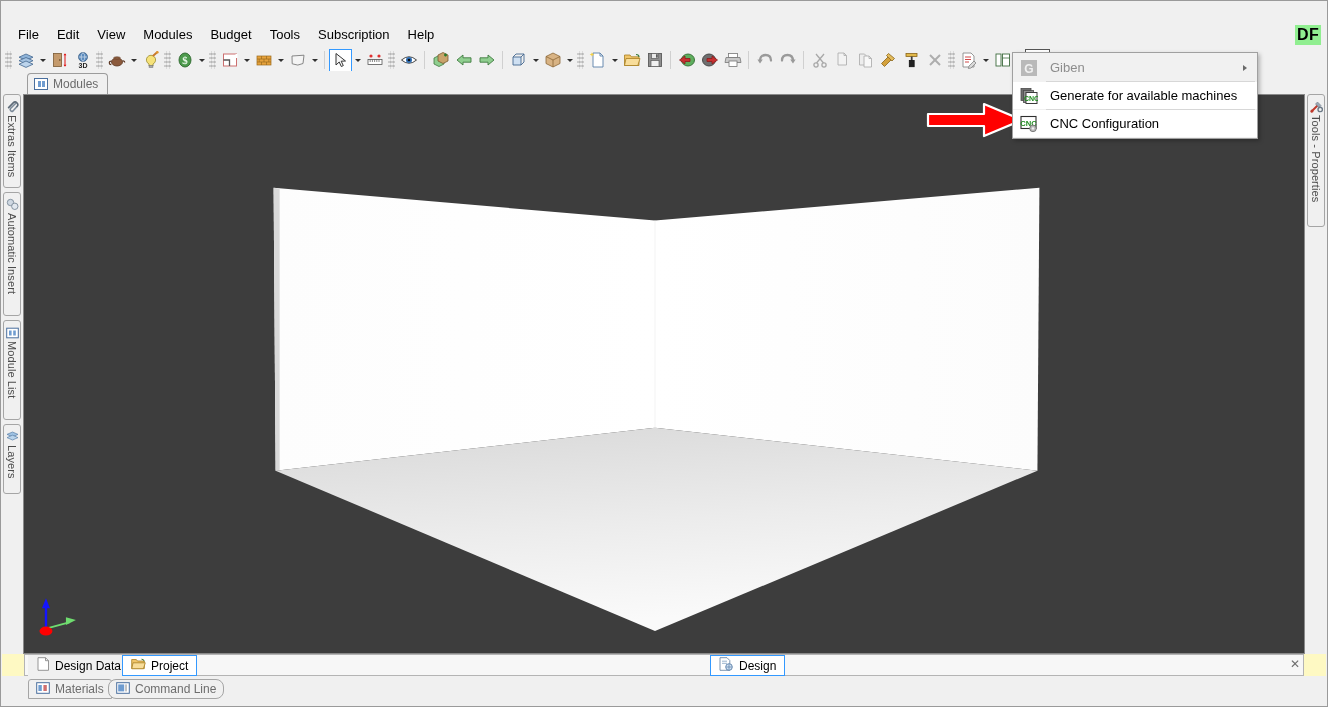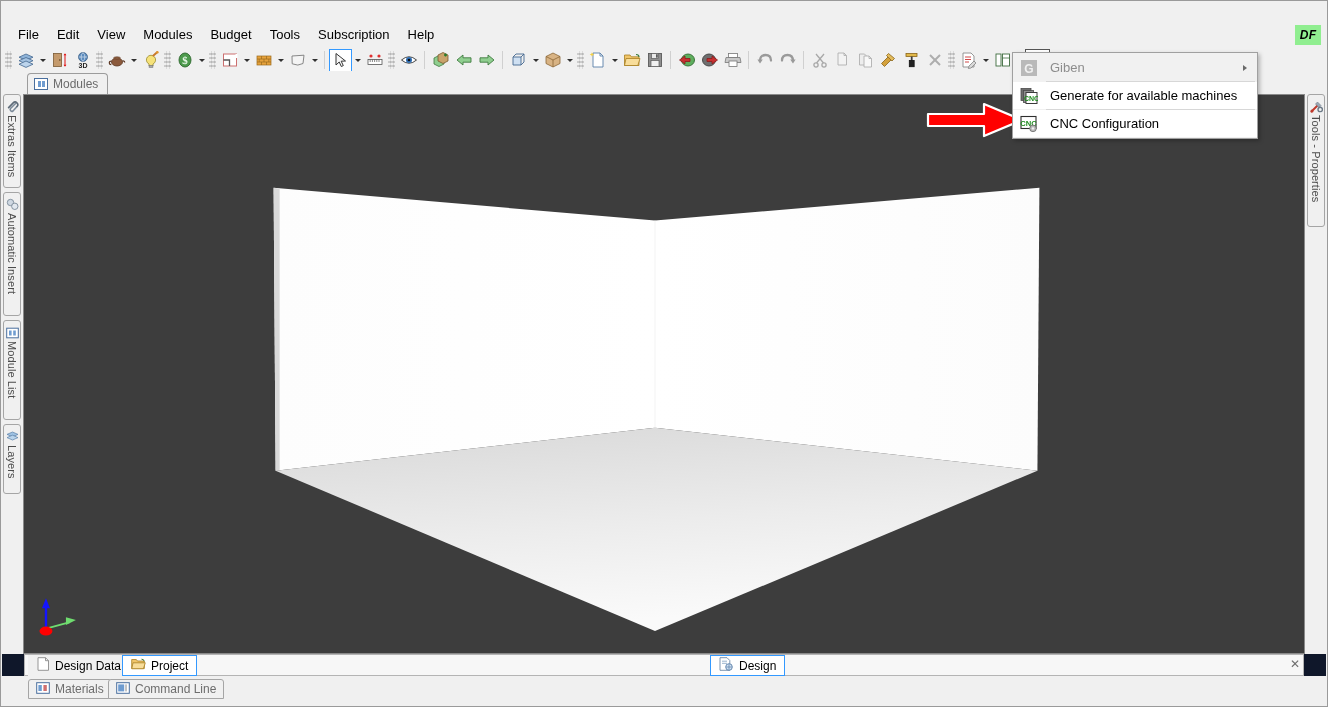--- a/index.html
+++ b/index.html
@@ -70,24 +70,23 @@
   }
   .menu-item {
     font-size: 13px; color: #000;
     padding: 3px 9px; line-height: 16px;
     white-space: nowrap;
   }
   .df-badge {
     margin-left: auto; margin-right: 6px;
     width: 26px; height: 20px;
     background: #90ee90;
-    color: #000; font-size: 12px; font-weight: bold;
+    color: #000; font-size: 16px; font-weight: bold;
     display: flex; align-items: center; justify-content: center;
     letter-spacing: 0.3px;
-    font-style: italic;
   }
 
   
   .toolbar {
     position: absolute; top: 46px; left: 0; right: 0; height: 26px;
     background: #f0f0f0;
     display: flex; align-items: center;
     padding-left: 2px;
   }
   .tgrip {
@@ -220,21 +219,21 @@
     border-top: 3.5px solid transparent;
     border-bottom: 3.5px solid transparent;
   }
   .dd-divider {
     height: 1px; background: #d7d7d7; margin: 0 2px 0 33px;
   }
 
   
   .botbar1 {
     position: absolute; left: 1px; right: 1px; bottom: 30px; height: 22px;
-    background: #0f172a;
+    background: #fef9c3;
   }
   .btab {
     position: absolute; top: 1px; height: 21px;
     padding: 0 8px;
     display: flex; align-items: center; gap: 5px;
     font-size: 12px; color: #000;
     border: 1px solid transparent;
     background: #f0f0f0;
   }
   .btab.active {
@@ -803,21 +802,21 @@
       <span>
         <svg width="14" height="12" viewBox="0 0 14 12">
           <rect x="0.7" y="0.7" width="12.6" height="10.6" fill="#ffffff" stroke="#4a6f9e" stroke-width="1"></rect>
           <rect x="2.4" y="3" width="3.4" height="6" fill="#6f9cd0"></rect>
           <rect x="7.4" y="3" width="3.4" height="6" fill="#d06f6f"></rect>
         </svg>
       </span>
       <span>Materials</span>
     </div>
 
-    <div class="b2tab" style="left:106px;">
+    <div class="b2tab" style="left:106px;border-radius:8px;">
       <span>
         <svg width="14" height="12" viewBox="0 0 14 12">
           <rect x="0.7" y="0.7" width="12.6" height="10.6" fill="#ffffff" stroke="#4a6f9e" stroke-width="1"></rect>
           <rect x="2.2" y="2.4" width="6" height="7" fill="#6f9cd0"></rect>
           <line x1="10" y1="2.4" x2="10" y2="9.4" stroke="#7a7a7a" stroke-width="0.9"></line>
         </svg>
       </span>
       <span>Command Line</span>
     </div>
   </div>

